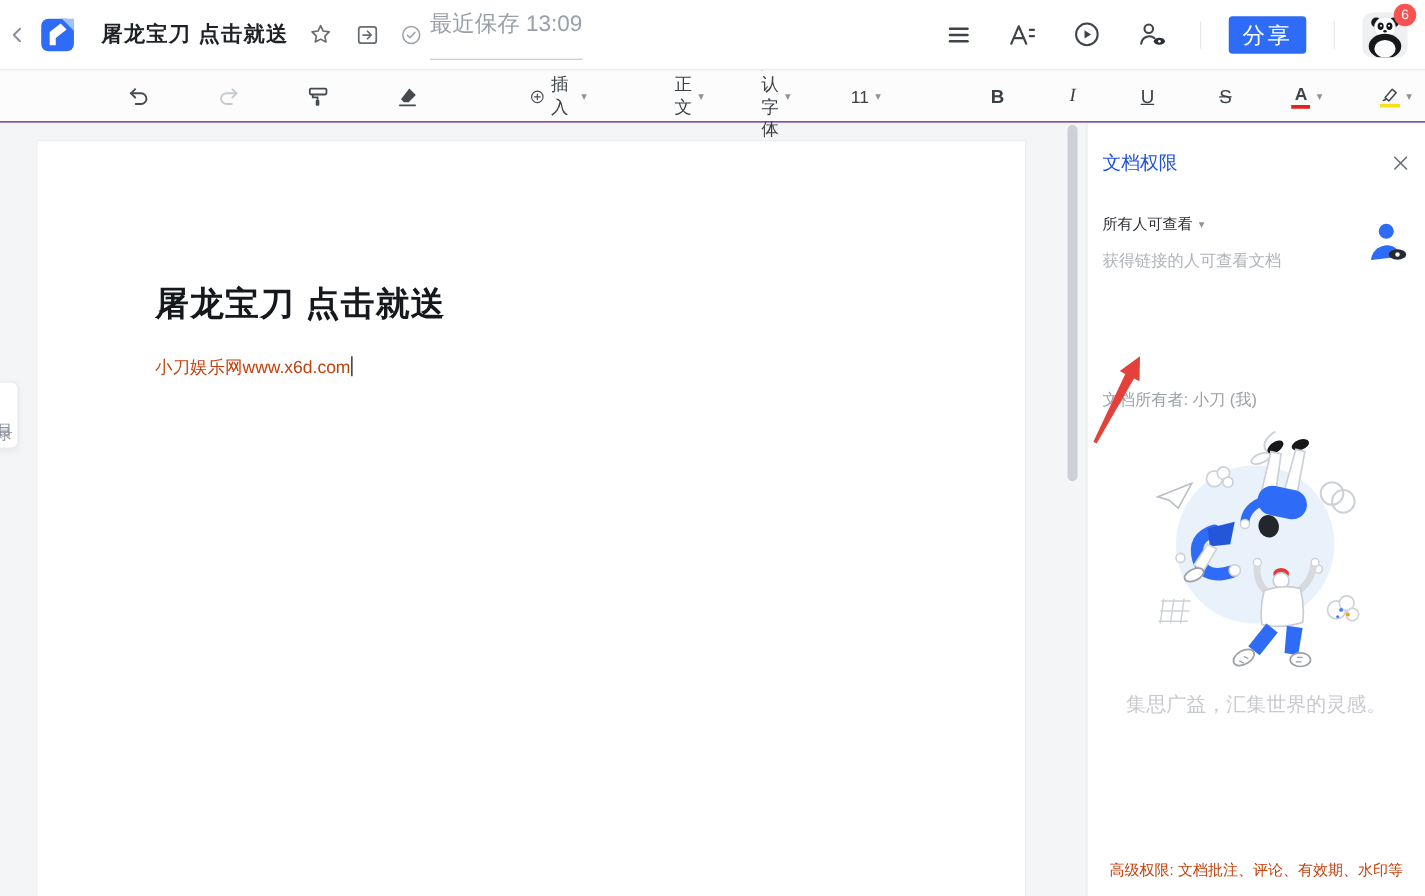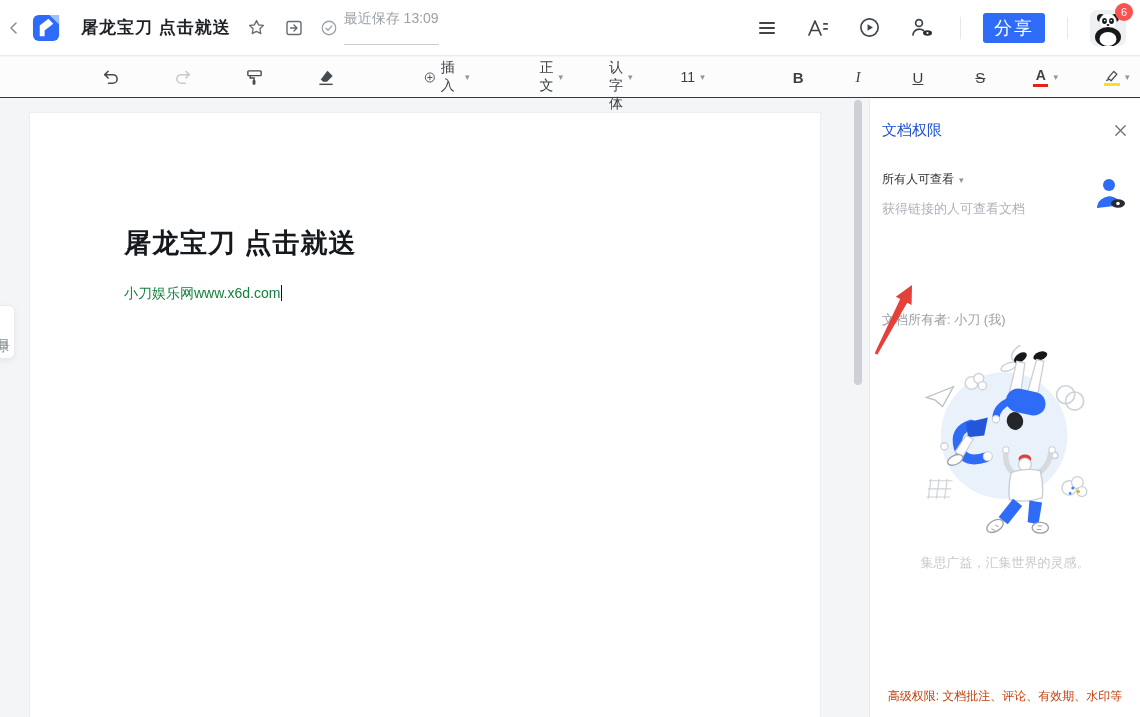--- a/index.html
+++ b/index.html
@@ -18,21 +18,21 @@
   .header {
     position:absolute; top:0; left:0; right:0; height:56px;
     background:#fff; border-bottom:1px solid #ebedf0;
     display:flex; align-items:center; z-index:5;
   }
   .back-btn { margin-left:4px; padding:4px 2px; }
   .logo { width:31px; height:31px; margin-left:8px; }
   .doc-title-top { margin-left:18px; font-size:17px; font-weight:600; color:#1e2227; letter-spacing:1px;}
   .hd-ic { margin-left:14px; padding:2px; }
   .saved { display:flex; align-items:center; margin-left:14px; }
-  .saved-text { margin-left:6px; font-size:14px; color:#9aa0a8; border-bottom:1px solid #c9cdd2; padding-bottom:16px; }
+  .saved-text { margin-left:6px; font-size:18px; color:#9aa0a8; border-bottom:1px solid #c9cdd2; padding-bottom:16px; }
   .hd-spacer { flex:1; }
   .hd-right-ic { margin-right:24px; padding:2px; }
   .v-div { width:1px; height:22px; background:#e6e8eb; margin-right:22px; }
   .share-btn {
     width:62px; height:30px; border:none; border-radius:3px;
     background:#2e6bf6; color:#fff; font-size:18px; letter-spacing:2px;
     font-family:inherit; margin-right:22px;
   }
   .avatar-wrap { position:relative; width:36px; height:36px; margin-right:14px; }
   .avatar { width:36px; height:36px; border-radius:8px; background:#eef0f2; overflow:hidden; }
@@ -62,21 +62,21 @@
   .bar-yellow { width:16px; height:3px; background:#f7e11c; margin-top:1px; }
 
   
   .content { position:absolute; top:99px; left:0; width:868px; bottom:0; }
   .page {
     position:absolute; left:30px; top:14px; width:790px; bottom:-20px;
     background:#fff; box-shadow:0 0 0 1px #eceef1;
     padding:112px 94px 0 94px;
   }
   .doc-title { font-size:27px; font-weight:700; color:#15181c; letter-spacing:1px; }
-  .doc-body { margin-top:24px; font-size:14px; color:#15803d; }
+  .doc-body { margin-top:24px; font-size:14px; color:#c2410c; }
   .cursor { display:inline-block; width:1px; height:16px; background:#111; vertical-align:-3px; margin-left:1px; }
   .scroll-thumb {
     position:absolute; left:854px; top:100px; width:8px; height:285px;
     background:#cdd0d4; border-radius:4px; z-index:6;
   }
   .left-tab {
     position:absolute; left:-12px; top:305px; width:27px; height:54px;
     background:#fff; border:1px solid #e8eaed; border-radius:6px;
     box-shadow:0 2px 6px rgba(0,0,0,.06); z-index:6;
     display:flex; align-items:center; justify-content:flex-end; padding-right:2px;
@@ -97,21 +97,21 @@
   .perm-value .v { font-size:12px; color:#2a2e34; }
   .perm-desc { position:absolute; top:101px; left:12px; font-size:13px; color:#aeb3ba;text-align:right; }
   .perm-icon { position:absolute; top:78px; right:12px; }
   .invite-btn {
     position:absolute; top:152px; left:10px; right:12px; height:36px;
     border:none; border-radius:3px; background:#2e6bf6; color:#fff;
     font-size:14px; font-family:inherit; letter-spacing:1px;
   }
   .owner { position:absolute; top:212px; left:12px; font-size:13px; color:#9aa0a6; }
   .illus { position:absolute; top:246px; left:50%; margin-left:-86px; }
-  .slogan { position:absolute; top:455px; left:0; right:0; text-align:center; font-size:13px; color:#c7cacf; }
+  .slogan { position:absolute; top:455px; left:0; right:0; text-align:center; font-size:16px; color:#c7cacf; }
   .panel-footer { position:absolute; bottom:12px; left:0; right:0; text-align:center; font-size:12px; color:#c2410c; }
 
   .red-arrow { position:absolute; left:870px; top:282px; z-index:8; }
 </style>
 </head>
 <body>
 
 <div class="header">
   <div class="back-btn ia">
     <svg width="16" height="16" viewBox="0 0 16 16">

